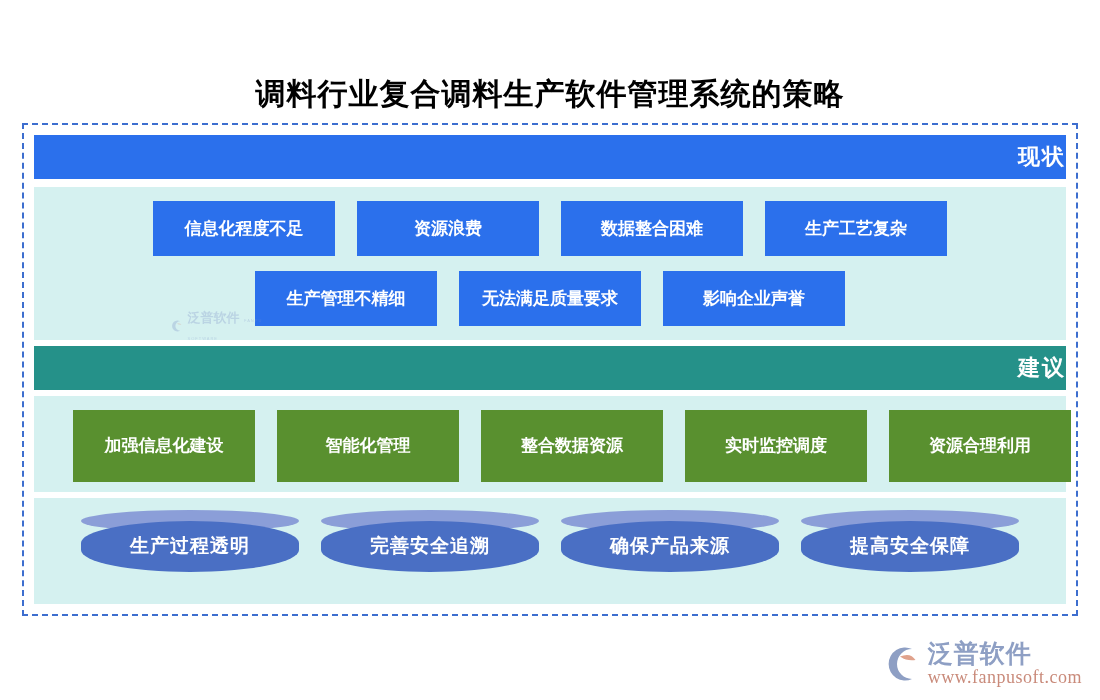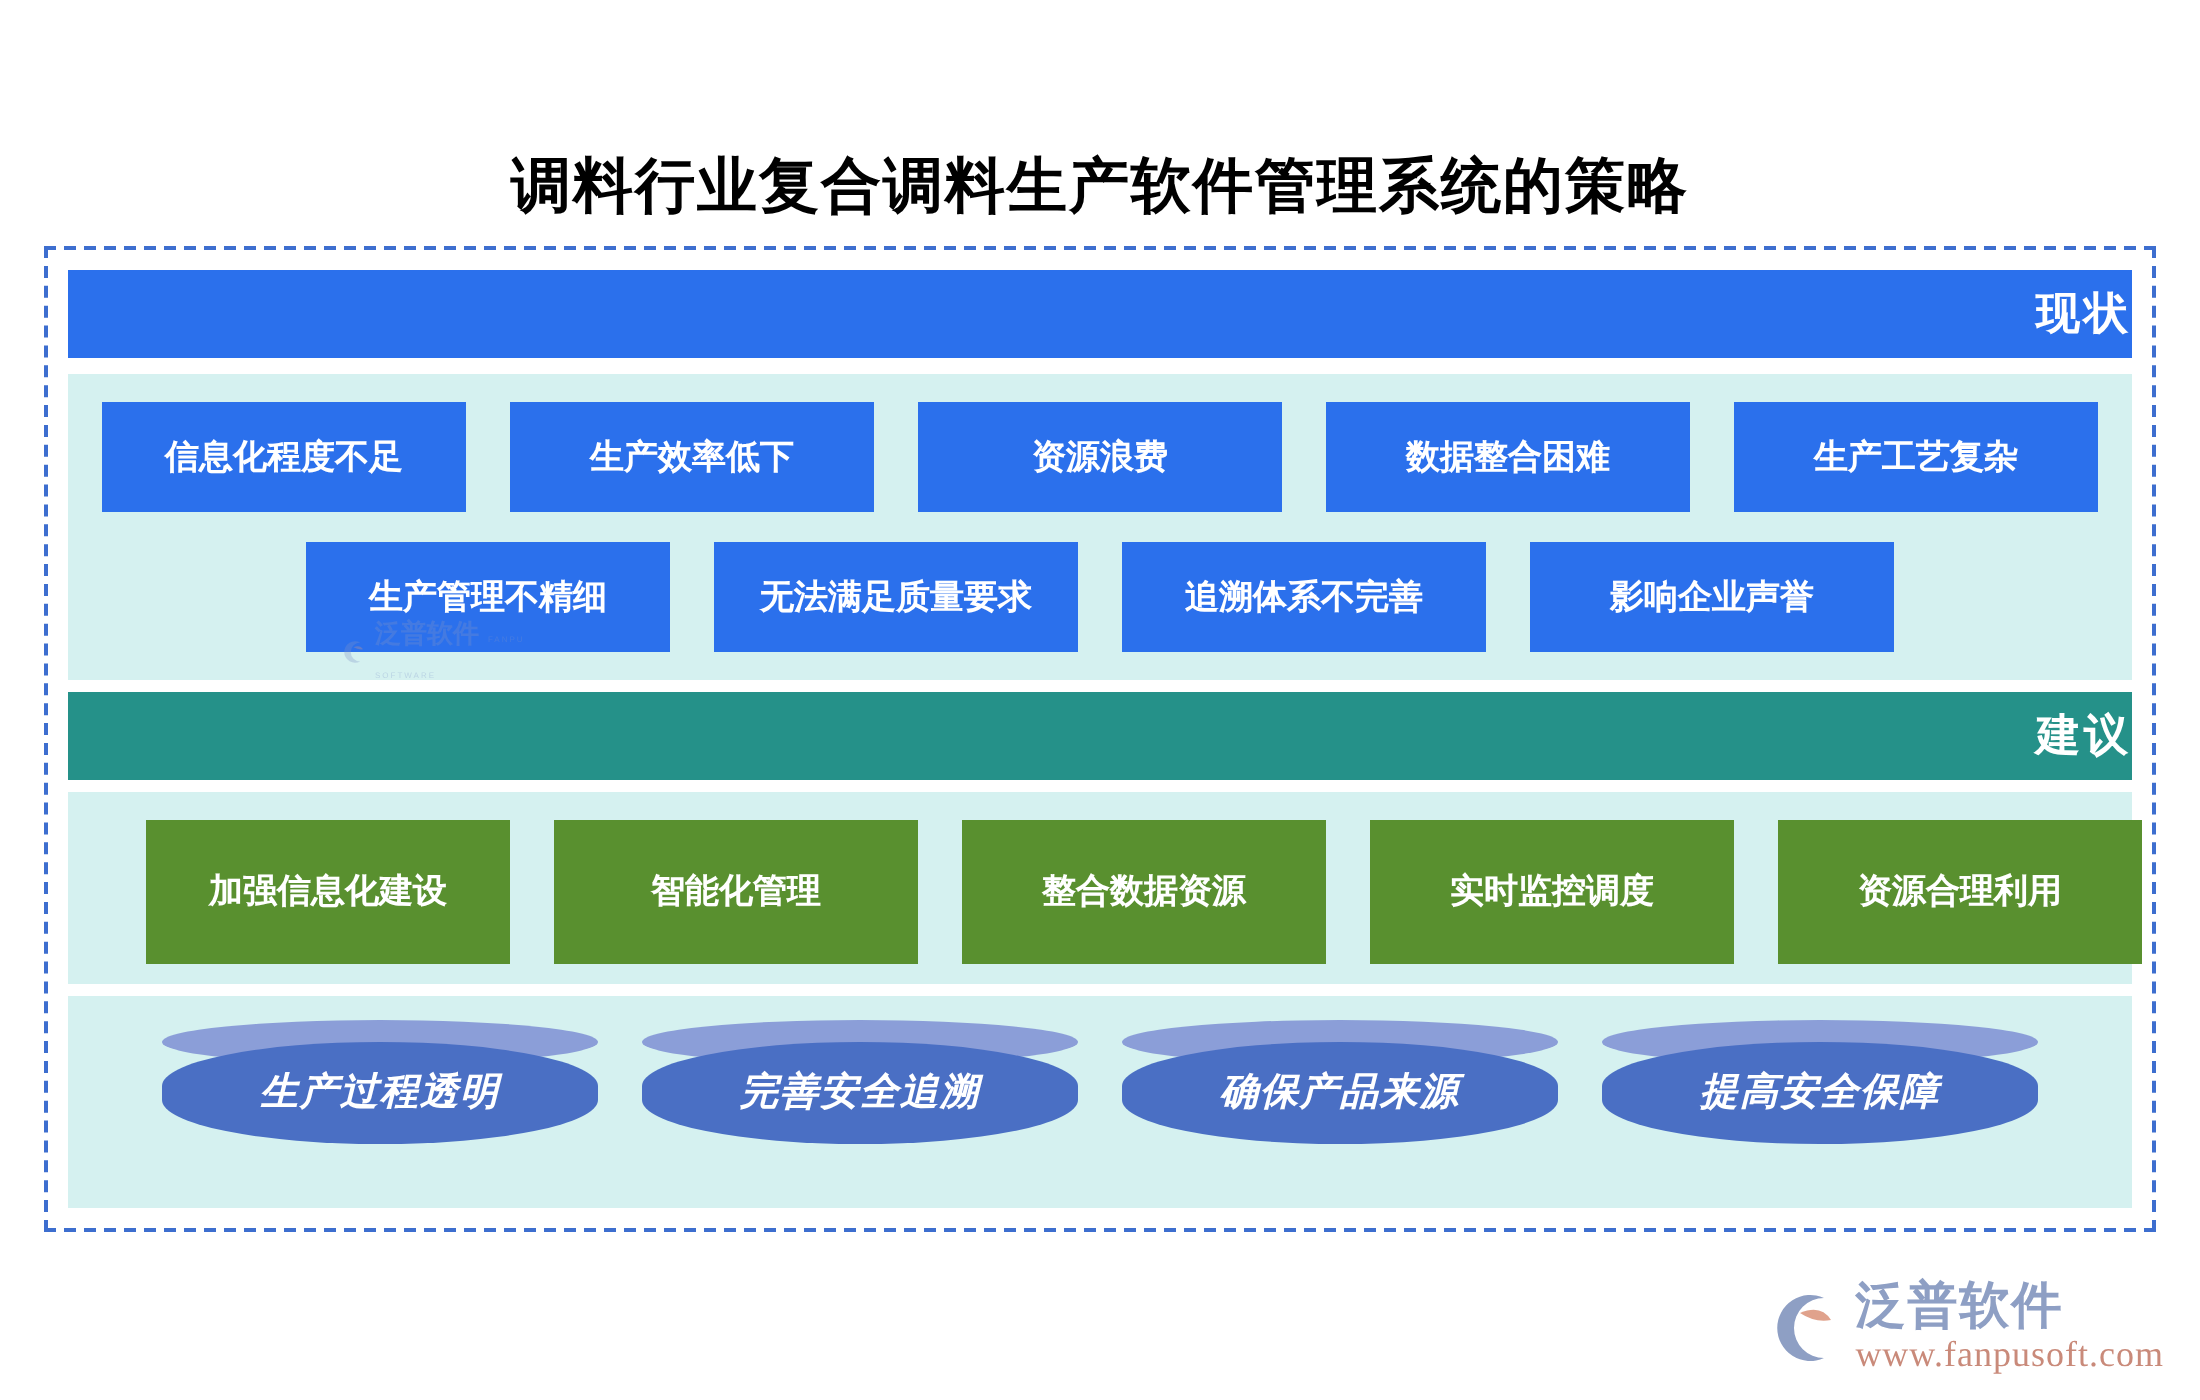--- a/index.html
+++ b/index.html
@@ -102,21 +102,20 @@
     height: 72px;
     background: #59902f;
     font-size: 17px;
   }
 
   
   .cyl {
     position: relative;
     width: 218px;
     height: 72px;
-    font-style: italic;
   }
   .cyl .body {
     position: absolute;
     left: 0;
     top: 11px;
     width: 218px;
     height: 51px;
     background: #4a6fc4;
     border-radius: 50% / 22px;
   }
@@ -202,29 +201,27 @@
 
 <div class="page-title">调料行业复合调料生产软件管理系统的策略</div>
 
 <div class="frame">
 
   <div class="section-bar status">现状</div>
 
   <div class="panel p-status">
     <div class="row r1">
       <div class="box blue">信息化程度不足</div>
-      <div class="box blue">生产效率低下</div>
       <div class="box blue">资源浪费</div>
       <div class="box blue">数据整合困难</div>
       <div class="box blue">生产工艺复杂</div>
     </div>
     <div class="row r2">
       <div class="box blue">生产管理不精细</div>
       <div class="box blue">无法满足质量要求</div>
-      <div class="box blue">追溯体系不完善</div>
       <div class="box blue">影响企业声誉</div>
     </div>
   </div>
 
   <div class="watermark">
     <svg width="16" height="16" viewBox="0 0 40 40">
       <path d="M30 6 A16 16 0 1 0 30 34 A13 13 0 1 1 30 6 Z" fill="#7f93c8"></path>
       <path d="M20 13 q10 -4 14 3 q-7 1 -14 -3 Z" fill="#d99b86"></path>
     </svg>
     <div class="brand-text-wrap">

